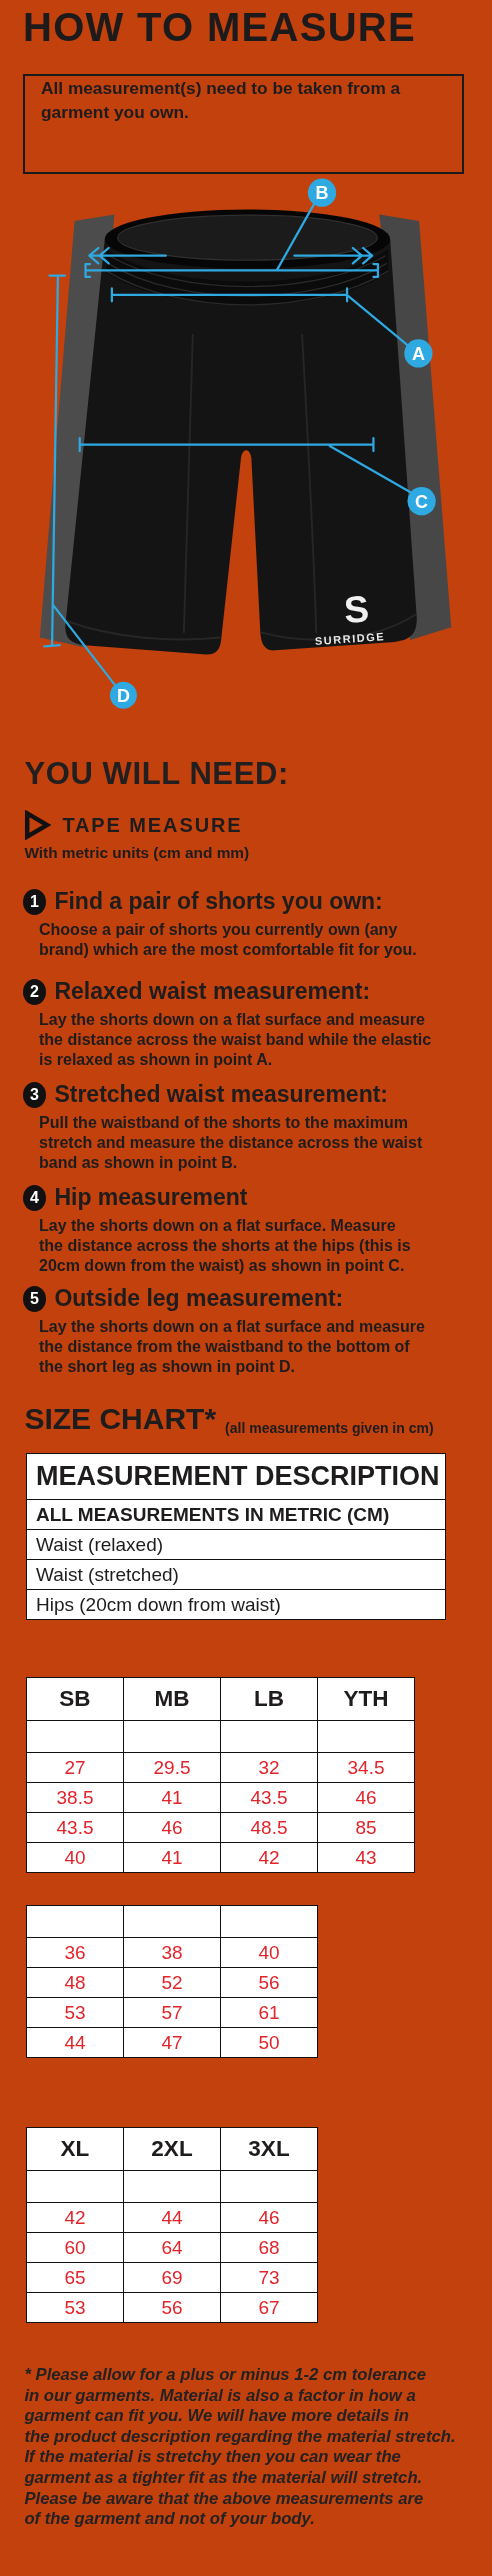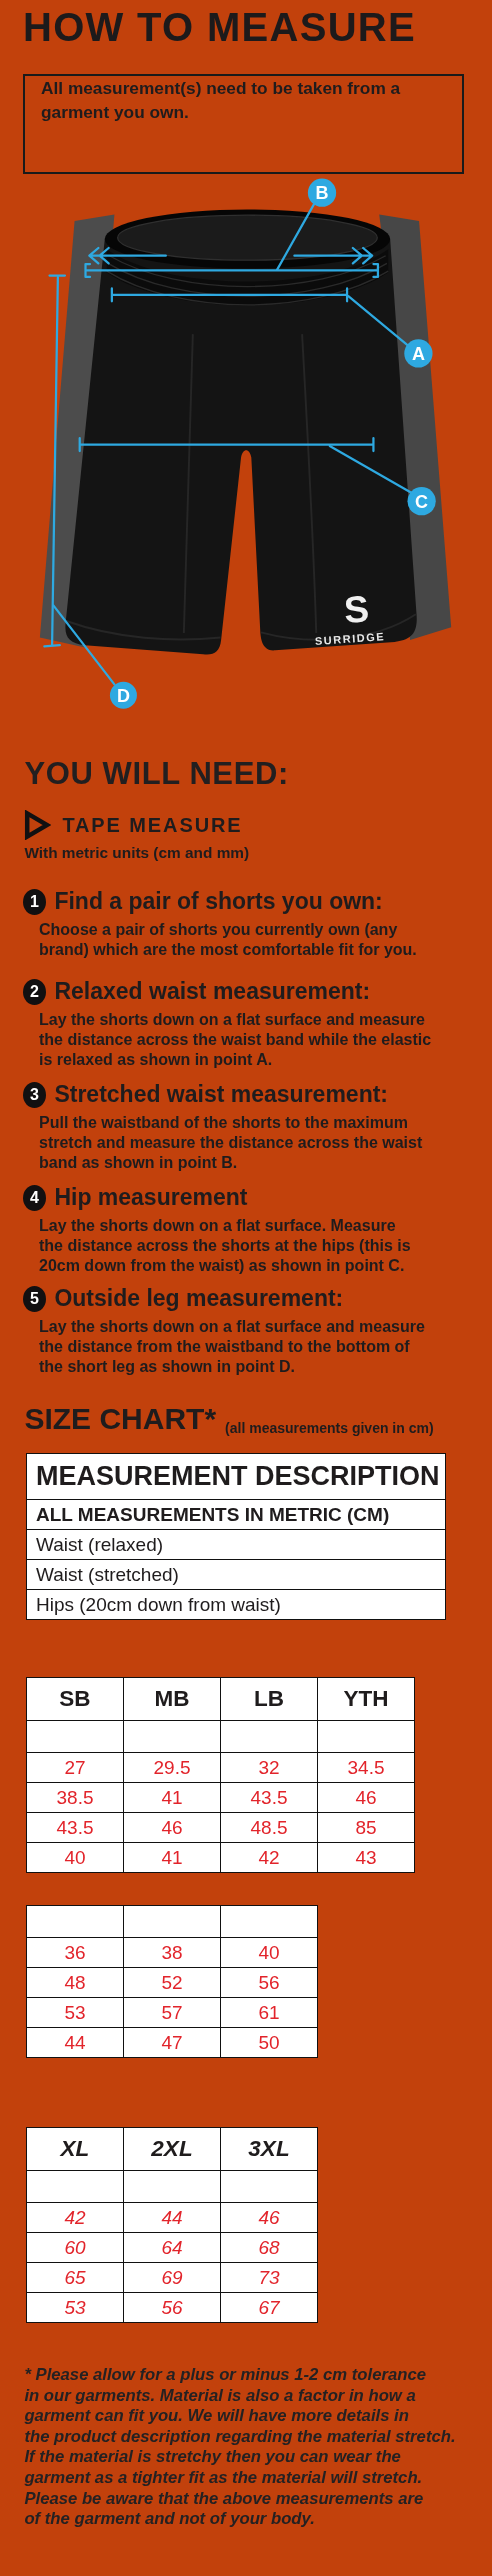--- a/index.html
+++ b/index.html
@@ -51,21 +51,21 @@
   .desc-table td { width:409px; padding:0 0 0 9px; text-align:left; }
   .desc-header-cell { height:45px; font-size:27px; font-weight:bold; }
   .desc-metric-cell { height:29px; font-size:19px; font-weight:bold; }
   .desc-row-cell { height:29px; font-size:19px; font-weight:normal; }
   .size-table td { width:96px; text-align:center; padding:0; }
   .size-header-cell { height:42px; font-size:22.5px; font-weight:bold; }
   .size-empty-cell { height:31px; }
   .size-value-cell { height:29px; font-size:19px; color:#e2242b; }
   .t1 { top:1677px; }
   .t2 { top:1905px; }
-  .t3 { top:2127px;font-style:italic; }
+  .t3 { top:2127px; }
   .footnote {
     left:24.4px; top:2365px; width:463px; font-size:16.7px; font-weight:bold; font-style:italic;
     line-height:20.6px; white-space:pre-line; color:#242122;
   }
 </style>
 </head>
 <body>
 
 <div class="page">
 

